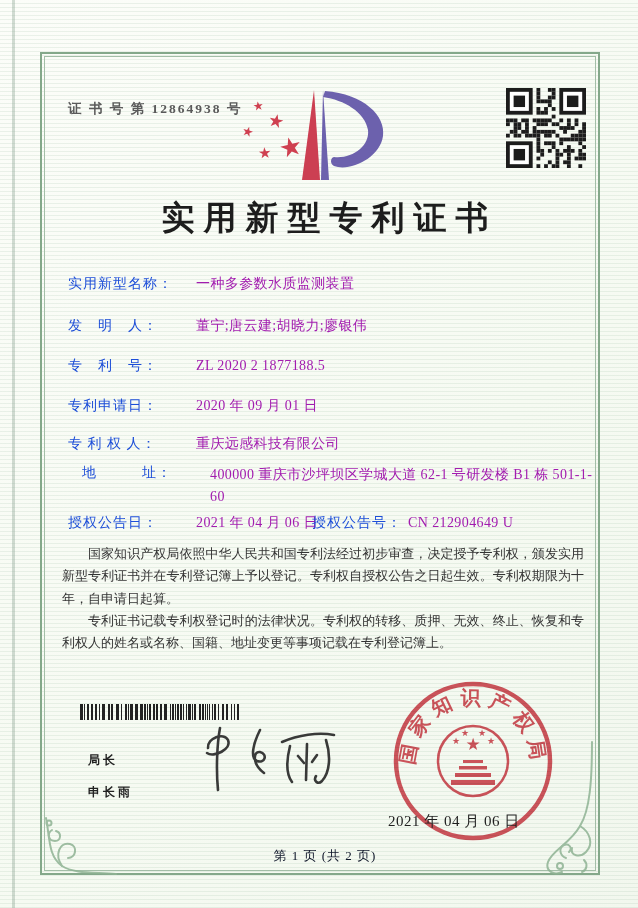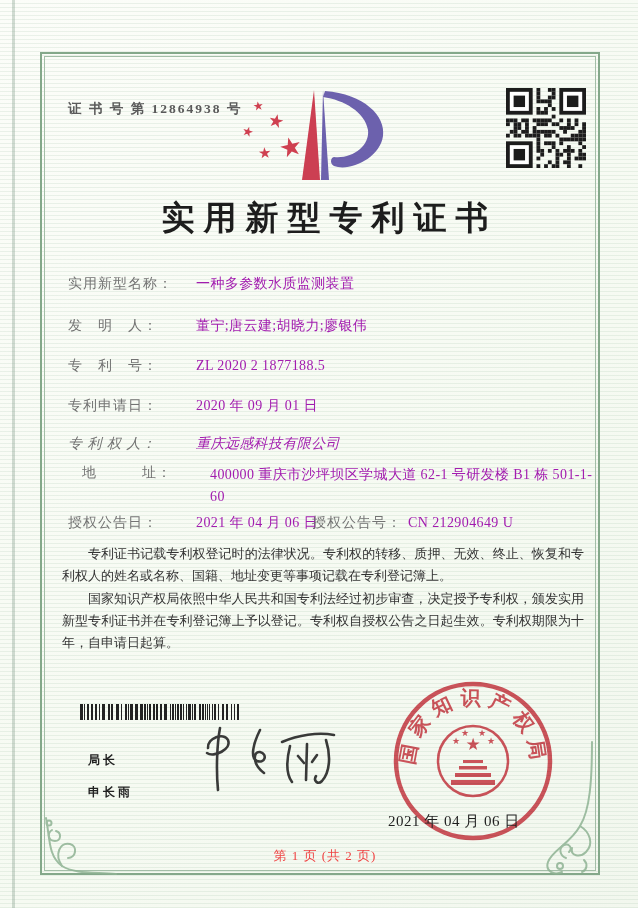--- a/index.html
+++ b/index.html
@@ -16,32 +16,32 @@
   }
   .scan-edge{position:absolute;left:12px;top:0;bottom:0;width:3px;background:rgba(130,155,138,.35);z-index:1;}
   .frame{position:absolute;top:52px;left:40px;right:38px;bottom:33px;border:2px solid #84a88a;z-index:1;}
   .frame::after{content:"";position:absolute;inset:2px;border:1px solid #a3bea7;}
   .abs{position:absolute;z-index:2;}
   .cert-no{left:68px;top:100px;font-size:13.5px;color:#5a5a5a;letter-spacing:2px;font-weight:bold;}
   .title{left:0;right:0;top:196px;text-align:center;font-size:33px;font-weight:bold;color:#1d1d1d;letter-spacing:9px;text-indent:9px;padding-left:12px;}
   .logo-star{color:#cf4050;line-height:1;z-index:3;}
   .fields{left:68px;top:270px;width:520px;font-size:14px;color:#3a3a3a;}
   .frow{position:absolute;left:0;white-space:nowrap;}
-  .flabel{display:inline-block;width:128px;letter-spacing:1px;color:#737373;}
+  .flabel{display:inline-block;width:128px;letter-spacing:1px;color:#1d4ed8;}
   .fvalue{letter-spacing:.4px;color:#a21caf;}
   .frow .wrapval{display:inline-block;width:384px;white-space:normal;word-break:break-all;vertical-align:top;line-height:1.55;}
   .pair2{position:absolute;left:244px;top:0;white-space:nowrap;}
   .paras{left:62px;top:543px;width:522px;font-size:13px;line-height:1.72;text-align:justify;color:#333;}
   .paras p{margin:0;text-indent:2em;}
   .barcode{left:80px;top:704px;width:160px;height:16px;}
   .director{left:88px;font-family:"Liberation Sans",sans-serif;font-weight:600;font-size:12px;color:#222;letter-spacing:3px;}
   .sig{left:190px;top:718px;}
   .seal{left:388px;top:676px;mix-blend-mode:multiply;opacity:.9;}
   .seal-date{left:388px;top:812px;font-size:15px;color:#1e1e1e;letter-spacing:.5px;}
-  .page-info{left:0;right:0;top:847px;text-align:center;font-size:13px;color:#ef4444;letter-spacing:1px;padding-left:12px;}
+  .page-info{left:0;right:0;top:847px;text-align:center;font-size:13px;color:#0f172a;letter-spacing:1px;padding-left:12px;}
   .back-note{left:0;right:0;top:882px;text-align:center;font-size:13.5px;color:#333;letter-spacing:2px;margin-top:36px;}
   .green-decor{stroke:#8fb394;fill:none;stroke-width:2;stroke-linecap:round;opacity:.85;}
 </style>
 </head>
 <body>
 
 <div class="scan-edge"></div>
 <div class="frame"></div>
 
 <div class="abs cert-no">证 书 号 第 12864938 号</div>
@@ -206,37 +206,37 @@
   </div>
   <div class="frow" style="top:47px;">
     <span class="flabel">发　明　人：</span><span class="fvalue">董宁;唐云建;胡晓力;廖银伟</span>
   </div>
   <div class="frow" style="top:87px;">
     <span class="flabel">专　利　号：</span><span class="fvalue">ZL 2020 2 1877188.5</span>
   </div>
   <div class="frow" style="top:127px;">
     <span class="flabel">专利申请日：</span><span class="fvalue">2020 年 09 月 01 日</span>
   </div>
-  <div class="frow" style="top:165px;font-style:italic;">
+  <div class="frow" style="top:165px;">
     <span class="flabel">专 利 权 人：</span><span class="fvalue">重庆远感科技有限公司</span>
   </div>
   <div class="frow" style="top:194px;margin-left:14px;">
     <span class="flabel">地　　　址：</span><span class="fvalue wrapval">400000 重庆市沙坪坝区学城大道 62-1 号研发楼 B1 栋 501-1-60</span>
   </div>
   <div class="frow" style="top:244px;">
     <span class="flabel">授权公告日：</span><span class="fvalue">2021 年 04 月 06 日</span>
     <span class="pair2">
       <span class="flabel" style="width:auto;margin-right:6px;">授权公告号：</span><span class="fvalue">CN 212904649 U</span>
     </span>
   </div>
 </div>
 
 <div class="abs paras">
+  <p>国家知识产权局依照中华人民共和国专利法经过初步审查，决定授予专利权，颁发实用新型专利证书并在专利登记簿上予以登记。专利权自授权公告之日起生效。专利权期限为十年，自申请日起算。</p>
   <p>专利证书记载专利权登记时的法律状况。专利权的转移、质押、无效、终止、恢复和专利权人的姓名或名称、国籍、地址变更等事项记载在专利登记簿上。</p>
-  <p>国家知识产权局依照中华人民共和国专利法经过初步审查，决定授予专利权，颁发实用新型专利证书并在专利登记簿上予以登记。专利权自授权公告之日起生效。专利权期限为十年，自申请日起算。</p>
 </div>
 
 <svg class="abs barcode" id="barcode" viewBox="0 0 160 16">
     <rect x="0" y="0" width="3" height="16" fill="#222"></rect>
     <rect x="4" y="0" width="1" height="16" fill="#222"></rect>
     <rect x="7" y="0" width="2" height="16" fill="#222"></rect>
     <rect x="11" y="0" width="2" height="16" fill="#222"></rect>
     <rect x="15" y="0" width="2" height="16" fill="#222"></rect>
     <rect x="19" y="0" width="1" height="16" fill="#222"></rect>
     <rect x="22" y="0" width="3" height="16" fill="#222"></rect>

